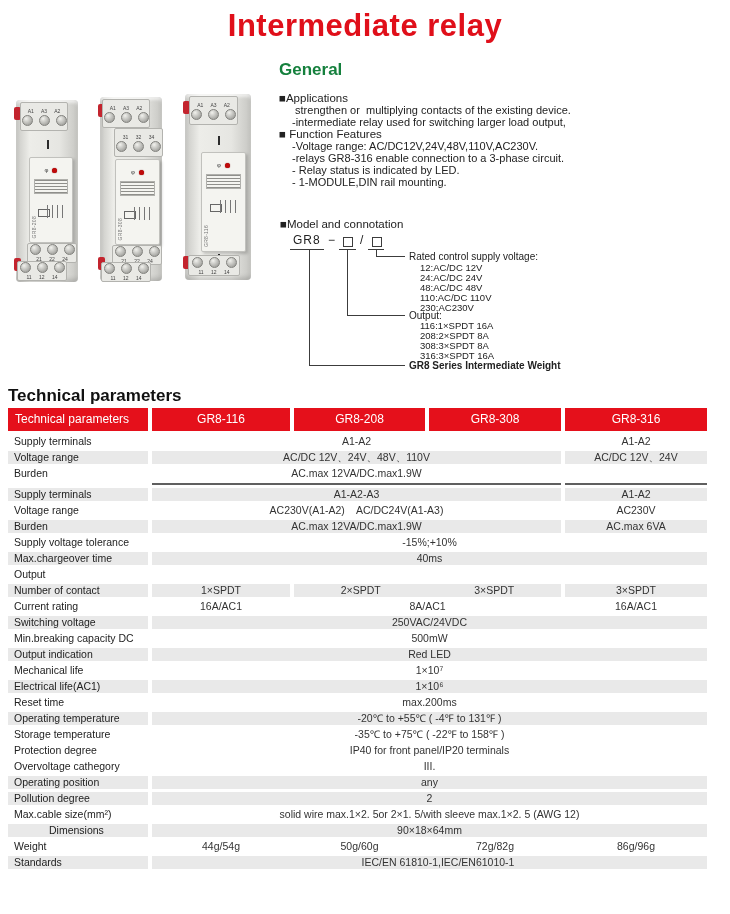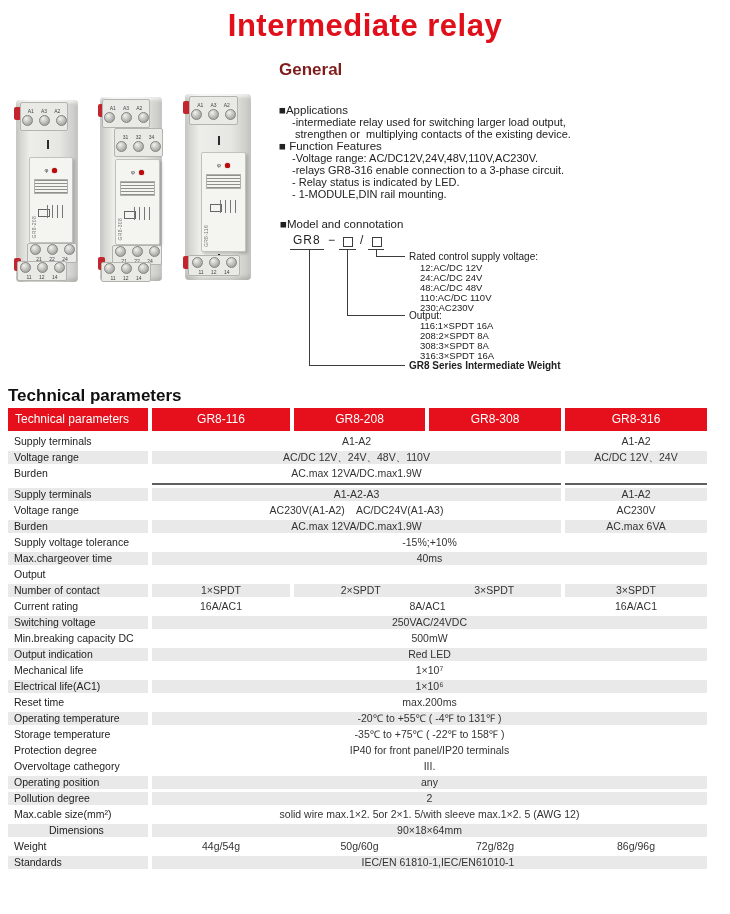--- a/index.html
+++ b/index.html
@@ -56,21 +56,21 @@
   .r2 .panel{left:15px;top:62px;width:43px;height:84px;}
   .r2 .botA{left:12px;top:148px;width:48px;height:18px;}
   .r2 .botB{left:1px;top:165px;width:48px;height:18px;}
   .r3 .top1{left:4px;top:2px;width:47px;height:27px;}
   .r3 .panel{left:16px;top:58px;width:43px;height:98px;}
   .r3 .botB{left:3px;top:161px;width:50px;height:19px;}
   .r3 .slot{top:42px;}
   .r3 .slot.s2{top:160px;}
   
   #general{position:absolute;left:279px;top:60px;width:448px;}
-  #general h2{margin:0 0 24px 0;font-size:17px;font-weight:bold;color:#7f1d1d;}
+  #general h2{margin:0 0 12px 0;font-size:17px;font-weight:bold;color:#15803d;}
   .blabel{font-size:11.5px;line-height:12px;color:#222;margin:0;}
   .glines div{font-size:11px;line-height:12px;color:#222;padding-left:13px;white-space:pre;}
   
   #model{position:absolute;left:280px;top:218px;width:450px;height:172px;font-size:10px;color:#222;}
   #model .blabel{position:absolute;left:0;top:0;}
   .dline{position:absolute;background:#3c3c3c;}
   .dtext{position:absolute;white-space:pre;}
   .code{left:13px;top:15px;font-size:12px;letter-spacing:1px;}
   .dash{left:48px;top:15px;font-size:12px;}
   .slash{left:80px;top:15px;font-size:12px;}
@@ -243,22 +243,22 @@
         </div>
       <div class="tl">11 12 14</div>
     </div>
   </div>
 </div>
 
 <div id="general">
   <h2>General</h2>
   <p class="blabel">■Applications</p>
   <div class="glines">
+      <div> strengthen or  multiplying contacts of the existing device.</div>
       <div>-intermediate relay used for switching larger load output,</div>
-      <div> strengthen or  multiplying contacts of the existing device.</div>
     </div>
   <p class="blabel">■ Function Features</p>
   <div class="glines">
       <div>-Voltage range: AC/DC12V,24V,48V,110V,AC230V.</div>
       <div>-relays GR8-316 enable connection to a 3-phase circuit.</div>
       <div>- Relay status is indicated by LED.</div>
       <div>- 1-MODULE,DIN rail mounting.</div>
     </div>
 </div>
 

